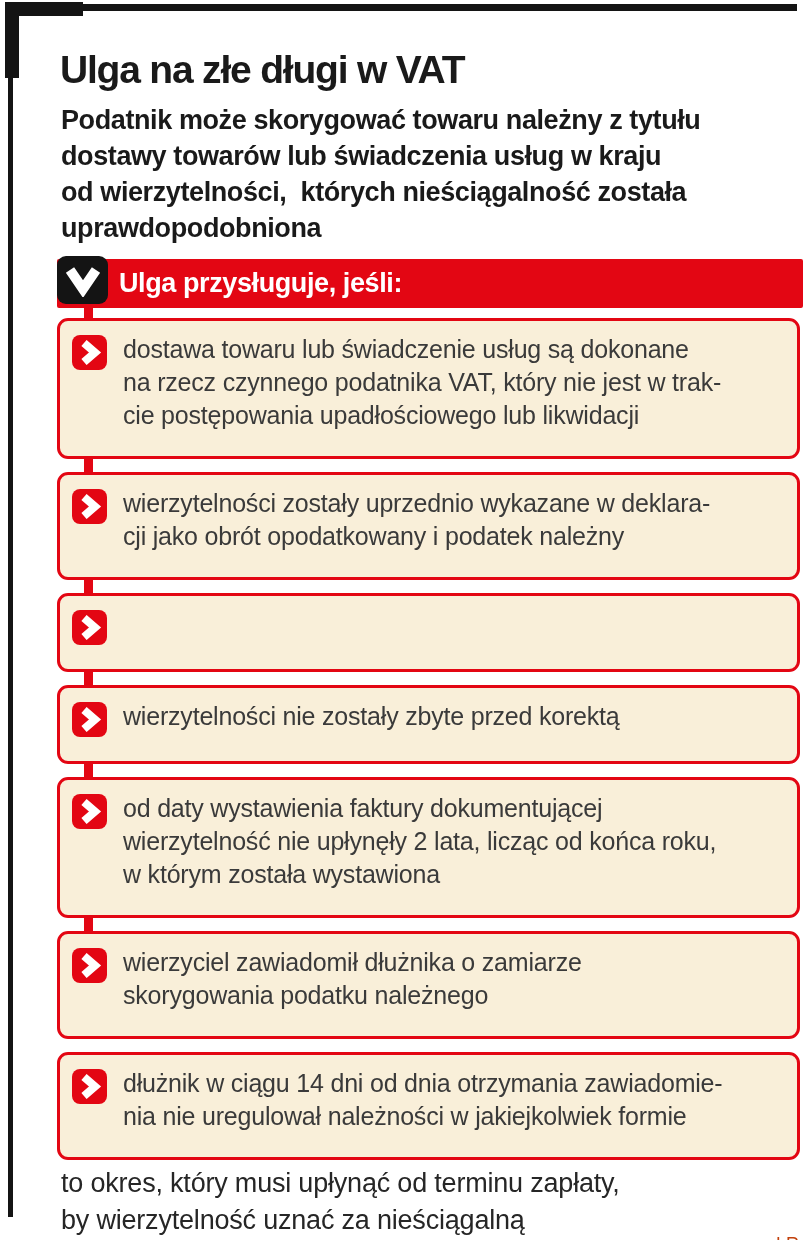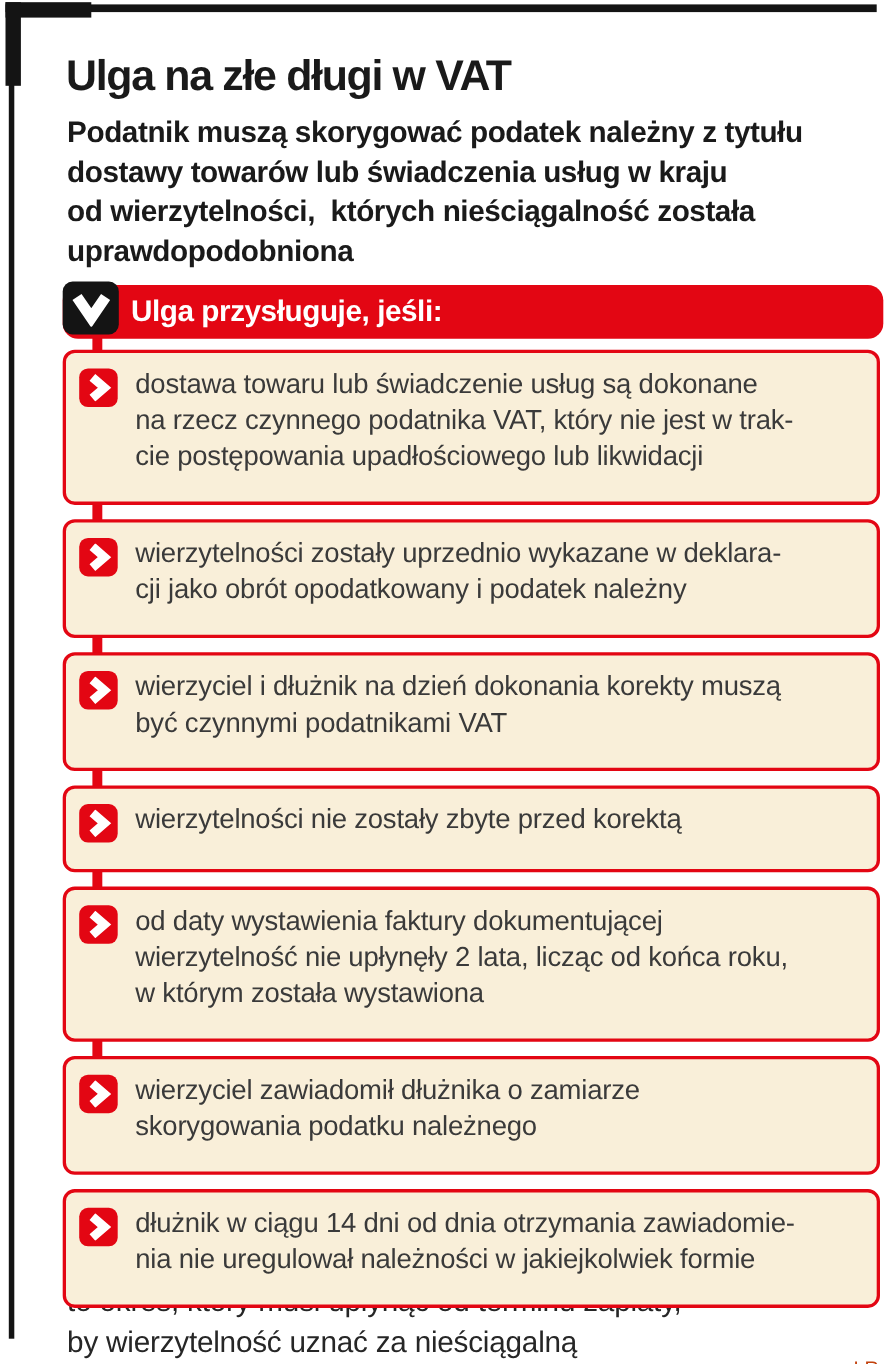--- a/index.html
+++ b/index.html
@@ -24,21 +24,21 @@
     color:#1a1a1a;white-space:nowrap;
   }
   .subtitle{
     position:absolute;left:61px;top:102px;width:720px;
     font-size:27px;font-weight:bold;line-height:36px;letter-spacing:-0.4px;
     color:#1a1a1a;white-space:pre-wrap;
   }
 
   .header-bar{
     position:absolute;left:57px;top:259px;width:746px;height:49px;
-    background:#e30613;border-radius:14px;z-index:1;
+    background:#e30613;border-radius:2px;z-index:1;
   }
   .header-label{
     position:absolute;left:62px;top:0;height:49px;line-height:48px;
     color:#ffffff;font-size:27px;font-weight:bold;letter-spacing:-0.4px;
     white-space:nowrap;
   }
   .header-icon{
     position:absolute;left:57px;top:256px;width:51px;height:48px;
     background:#141414;border-radius:9px;z-index:2;
     display:flex;align-items:center;justify-content:center;
@@ -89,21 +89,21 @@
 <body>
 
 <div class="page">
 
   <div class="rule rule-top"></div>
   <div class="rule corner-h"></div>
   <div class="rule corner-v"></div>
   <div class="rule rule-left"></div>
 
   <div class="title">Ulga na złe długi w VAT</div>
-  <div class="subtitle">Podatnik muszą skorygować podatek należny z tytułu
+  <div class="subtitle">Podatnik może skorygować towaru należny z tytułu
 dostawy towarów lub świadczenia usług w kraju
 od wierzytelności,  których nieściągalność została
 uprawdopodobniona</div>
 
   <div class="connector"></div>
 
   <div class="header-bar">
     <div class="header-label">Ulga przysługuje, jeśli:</div>
   </div>
   <div class="header-icon">
@@ -131,22 +131,20 @@
       </span>
       <span class="cond-text">wierzytelności zostały uprzednio wykazane w deklara-
 cji jako obrót opodatkowany i podatek należny</span>
     </div>
     <div class="condition">
       <span class="cond-icon">
         <svg width="25" height="25" viewBox="0 0 25 25">
             <polyline points="7,3 18,12.5 7,22" fill="none" stroke="#ffffff" stroke-width="8" stroke-linejoin="miter"></polyline>
           </svg>
       </span>
-      <span class="cond-text">wierzyciel i dłużnik na dzień dokonania korekty muszą
-być czynnymi podatnikami VAT</span>
     </div>
     <div class="condition">
       <span class="cond-icon">
         <svg width="25" height="25" viewBox="0 0 25 25">
             <polyline points="7,3 18,12.5 7,22" fill="none" stroke="#ffffff" stroke-width="8" stroke-linejoin="miter"></polyline>
           </svg>
       </span>
       <span class="cond-text">wierzytelności nie zostały zbyte przed korektą</span>
     </div>
     <div class="condition">

